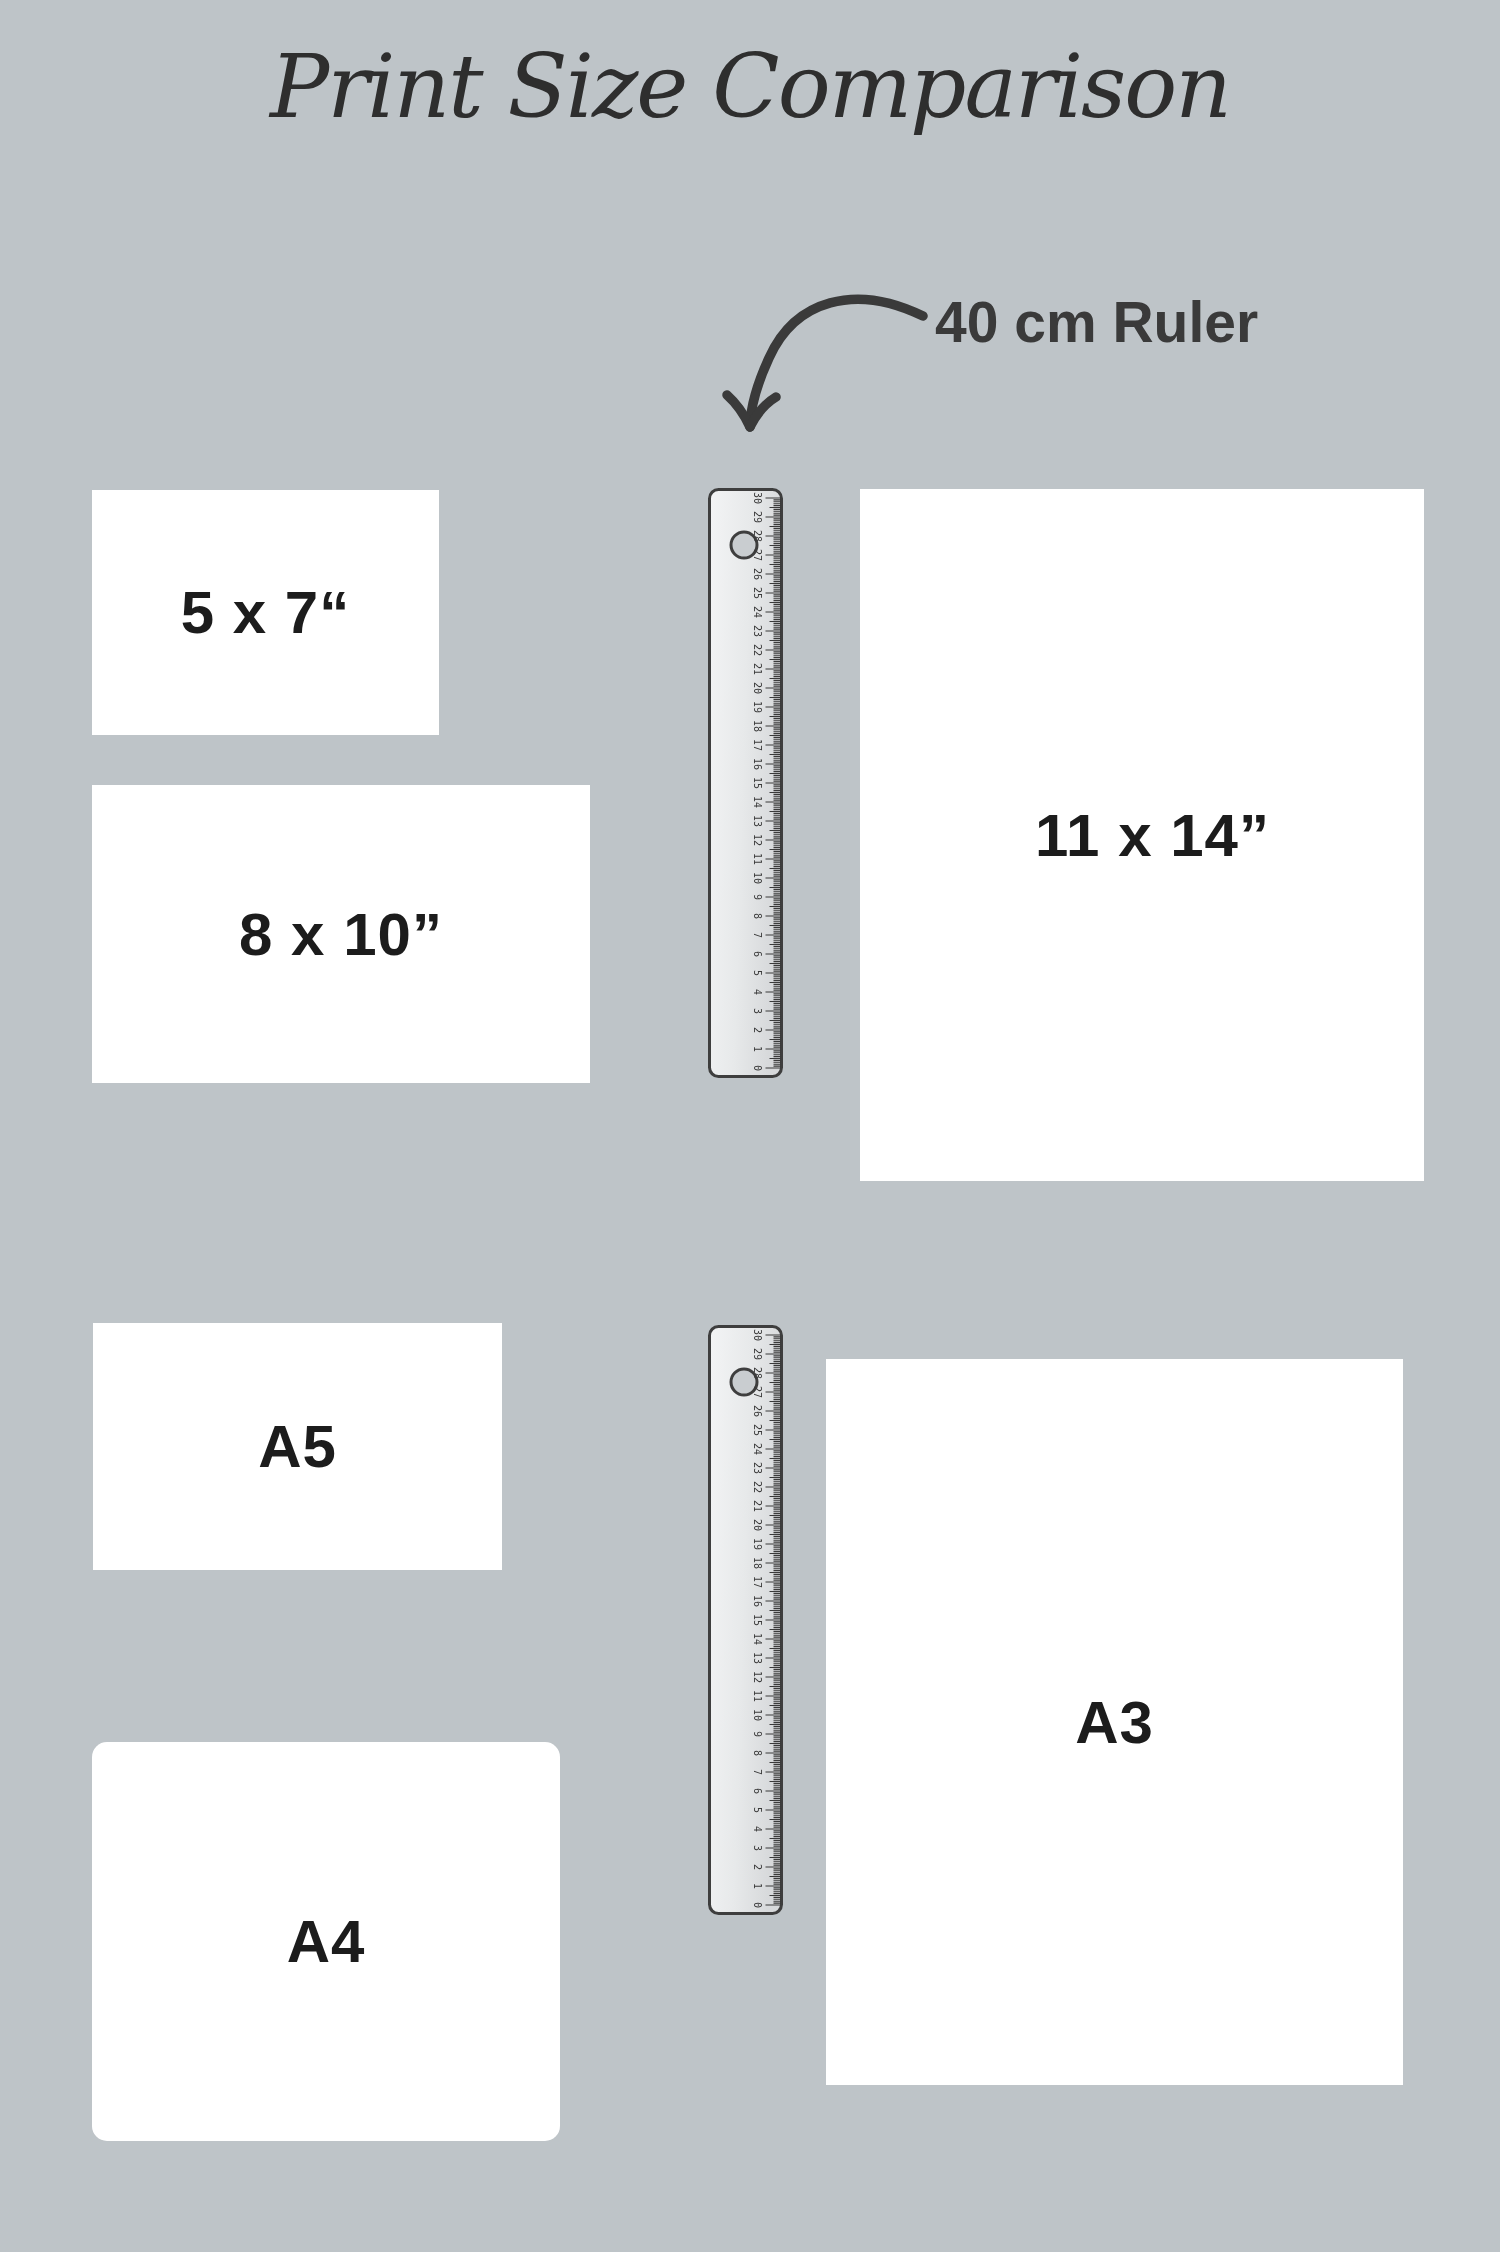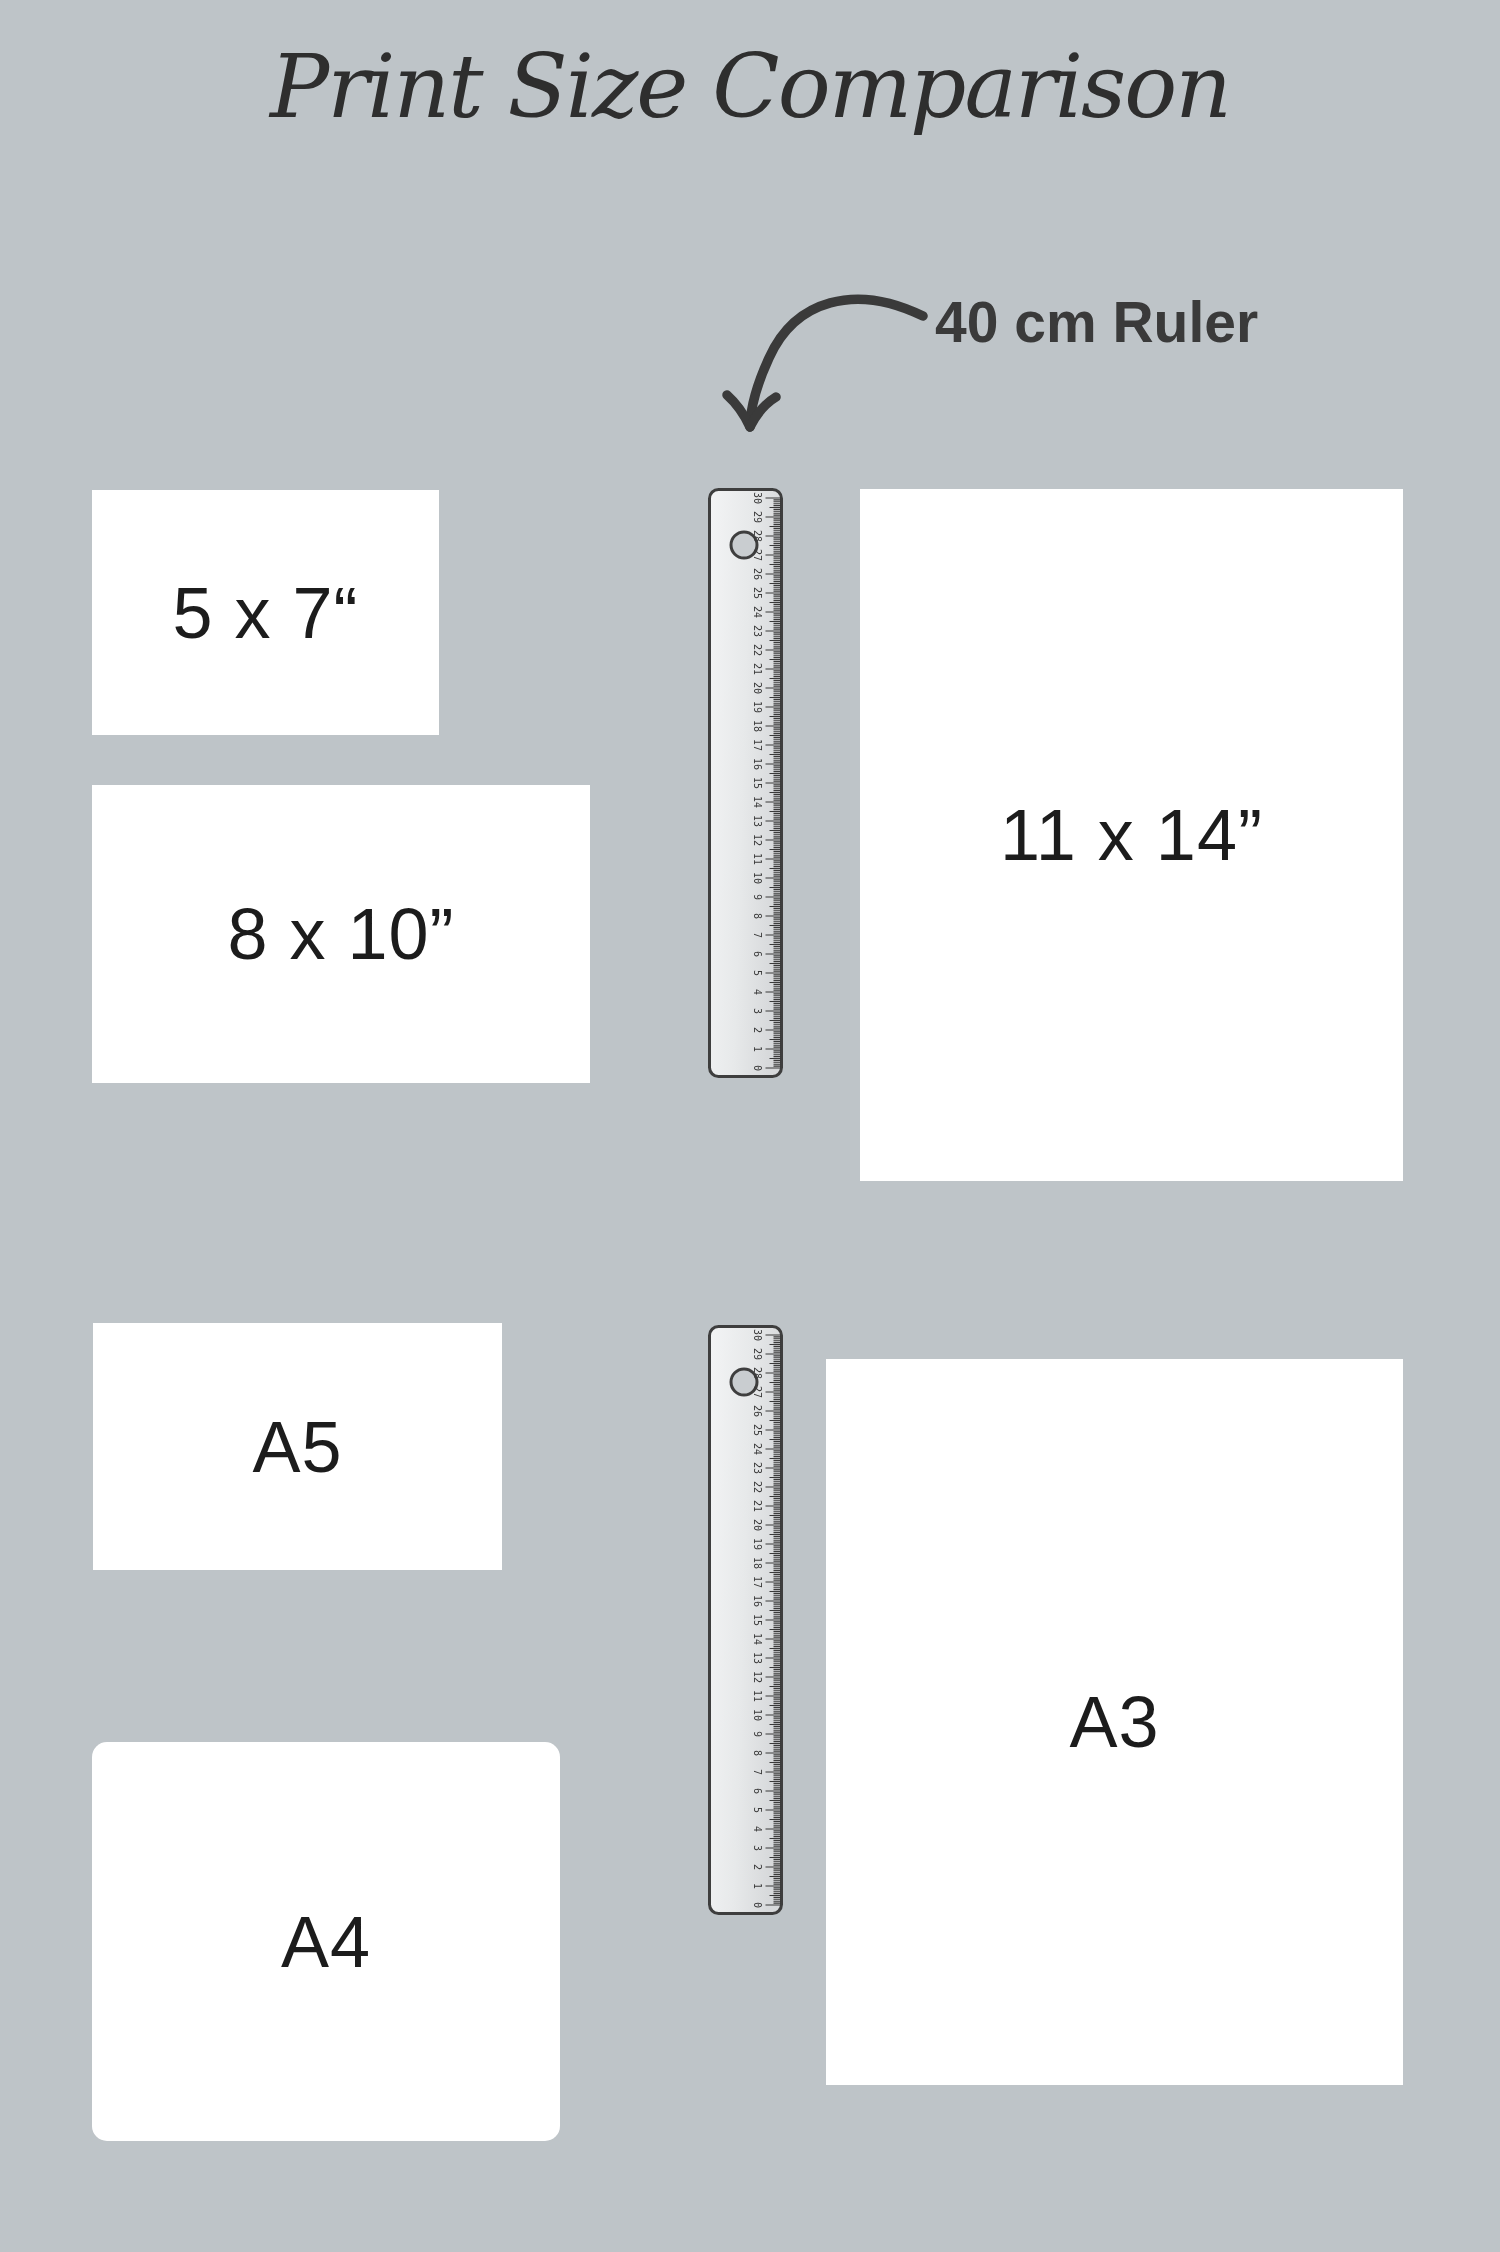--- a/index.html
+++ b/index.html
@@ -34,28 +34,28 @@
     position:absolute;left:703px;top:280px;
     width:228px;height:162px;
   }
   
   .print{
     position:absolute;
     background:var(--paper,#ffffff);
     display:flex;align-items:center;justify-content:center;
   }
   .print-label{
-    font-size:72px;font-weight:normal;
+    font-size:60px;font-weight:bold;
     color:var(--label-text,#1c1c1c);
     letter-spacing:1px;
     white-space:nowrap;
   }
   .p-5x7 {left:92px; top:490px; width:347px;height:245px;}
   .p-8x10{left:92px; top:785px; width:498px;height:298px;}
-  .p-11x14{left:860px;top:489px; width:543px;height:692px;}
+  .p-11x14{left:860px;top:489px; width:543px;height:692px;padding-left:21px;}
   .p-a5{left:93px; top:1323px;width:409px;height:247px;}
   .p-a4{left:92px; top:1742px;width:468px;height:399px;border-radius:15px;}
   .p-a3{left:826px;top:1359px;width:577px;height:726px;}
   
   .ruler{position:absolute;width:75px;height:590px;}
   .ruler-1{left:708px;top:488px;}
   .ruler-2{left:708px;top:1325px;}
   .ruler text{
     font-family:"DejaVu Sans Mono","Liberation Mono",monospace;
     fill:var(--ruler-tick,#3a3a3a);

